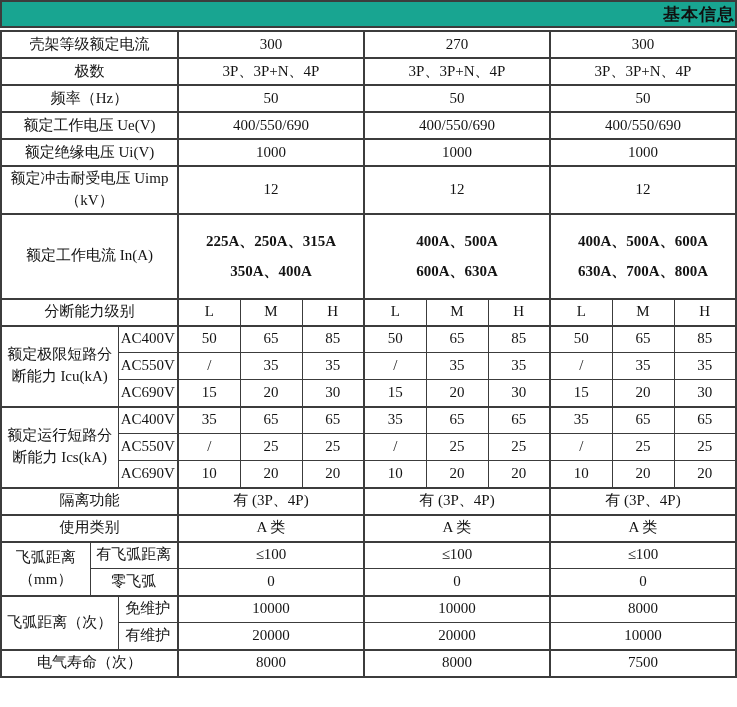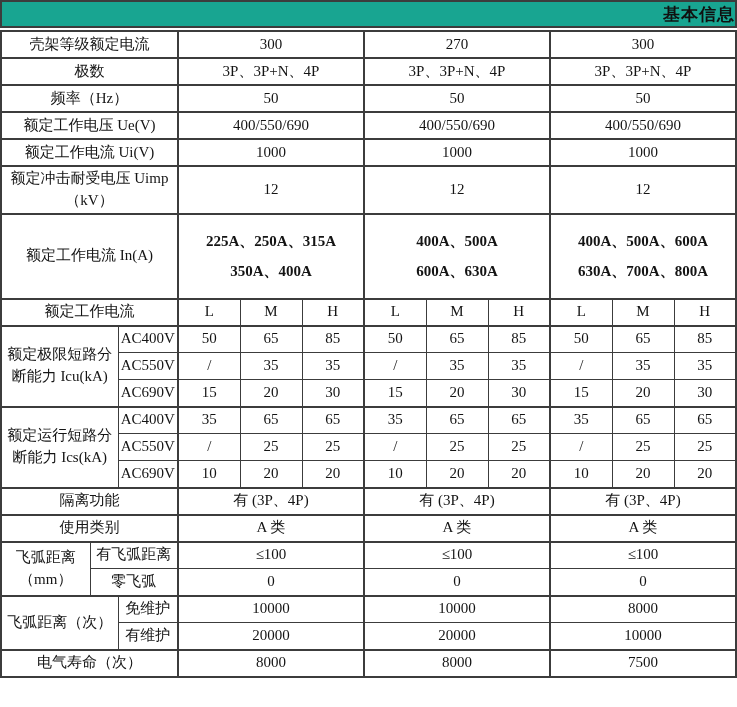--- a/index.html
+++ b/index.html
@@ -106,21 +106,21 @@
   </tr>
 
   <tr class="major">
     <td colspan="3">额定工作电压 Ue(V)</td>
     <td colspan="3" class="main">400/550/690</td>
     <td colspan="3" class="main">400/550/690</td>
     <td colspan="3" class="main">400/550/690</td>
   </tr>
 
   <tr class="major">
-    <td colspan="3">额定工作电流 Ui(V)</td>
+    <td colspan="3">额定绝缘电压 Ui(V)</td>
     <td colspan="3" class="main">1000</td>
     <td colspan="3" class="main">1000</td>
     <td colspan="3" class="main">1000</td>
   </tr>
 
   <tr class="major t55">
     <td colspan="3">额定冲击耐受电压 Uimp（kV）</td>
     <td colspan="3" class="main">12</td>
     <td colspan="3" class="main">12</td>
     <td colspan="3" class="main">12</td>
@@ -136,21 +136,21 @@
       <div class="vline">400A、500A</div>
       <div class="vline">600A、630A</div>
     </td>
     <td colspan="3" class="main">
       <div class="vline">400A、500A、600A</div>
       <div class="vline">630A、700A、800A</div>
     </td>
   </tr>
 
   <tr class="major">
-    <td colspan="3">额定工作电流</td>
+    <td colspan="3">分断能力级别</td>
     <td class="main">L</td>
     <td>M</td>
     <td>H</td>
     <td class="main">L</td>
     <td>M</td>
     <td>H</td>
     <td class="main">L</td>
     <td>M</td>
     <td>H</td>
   </tr>

